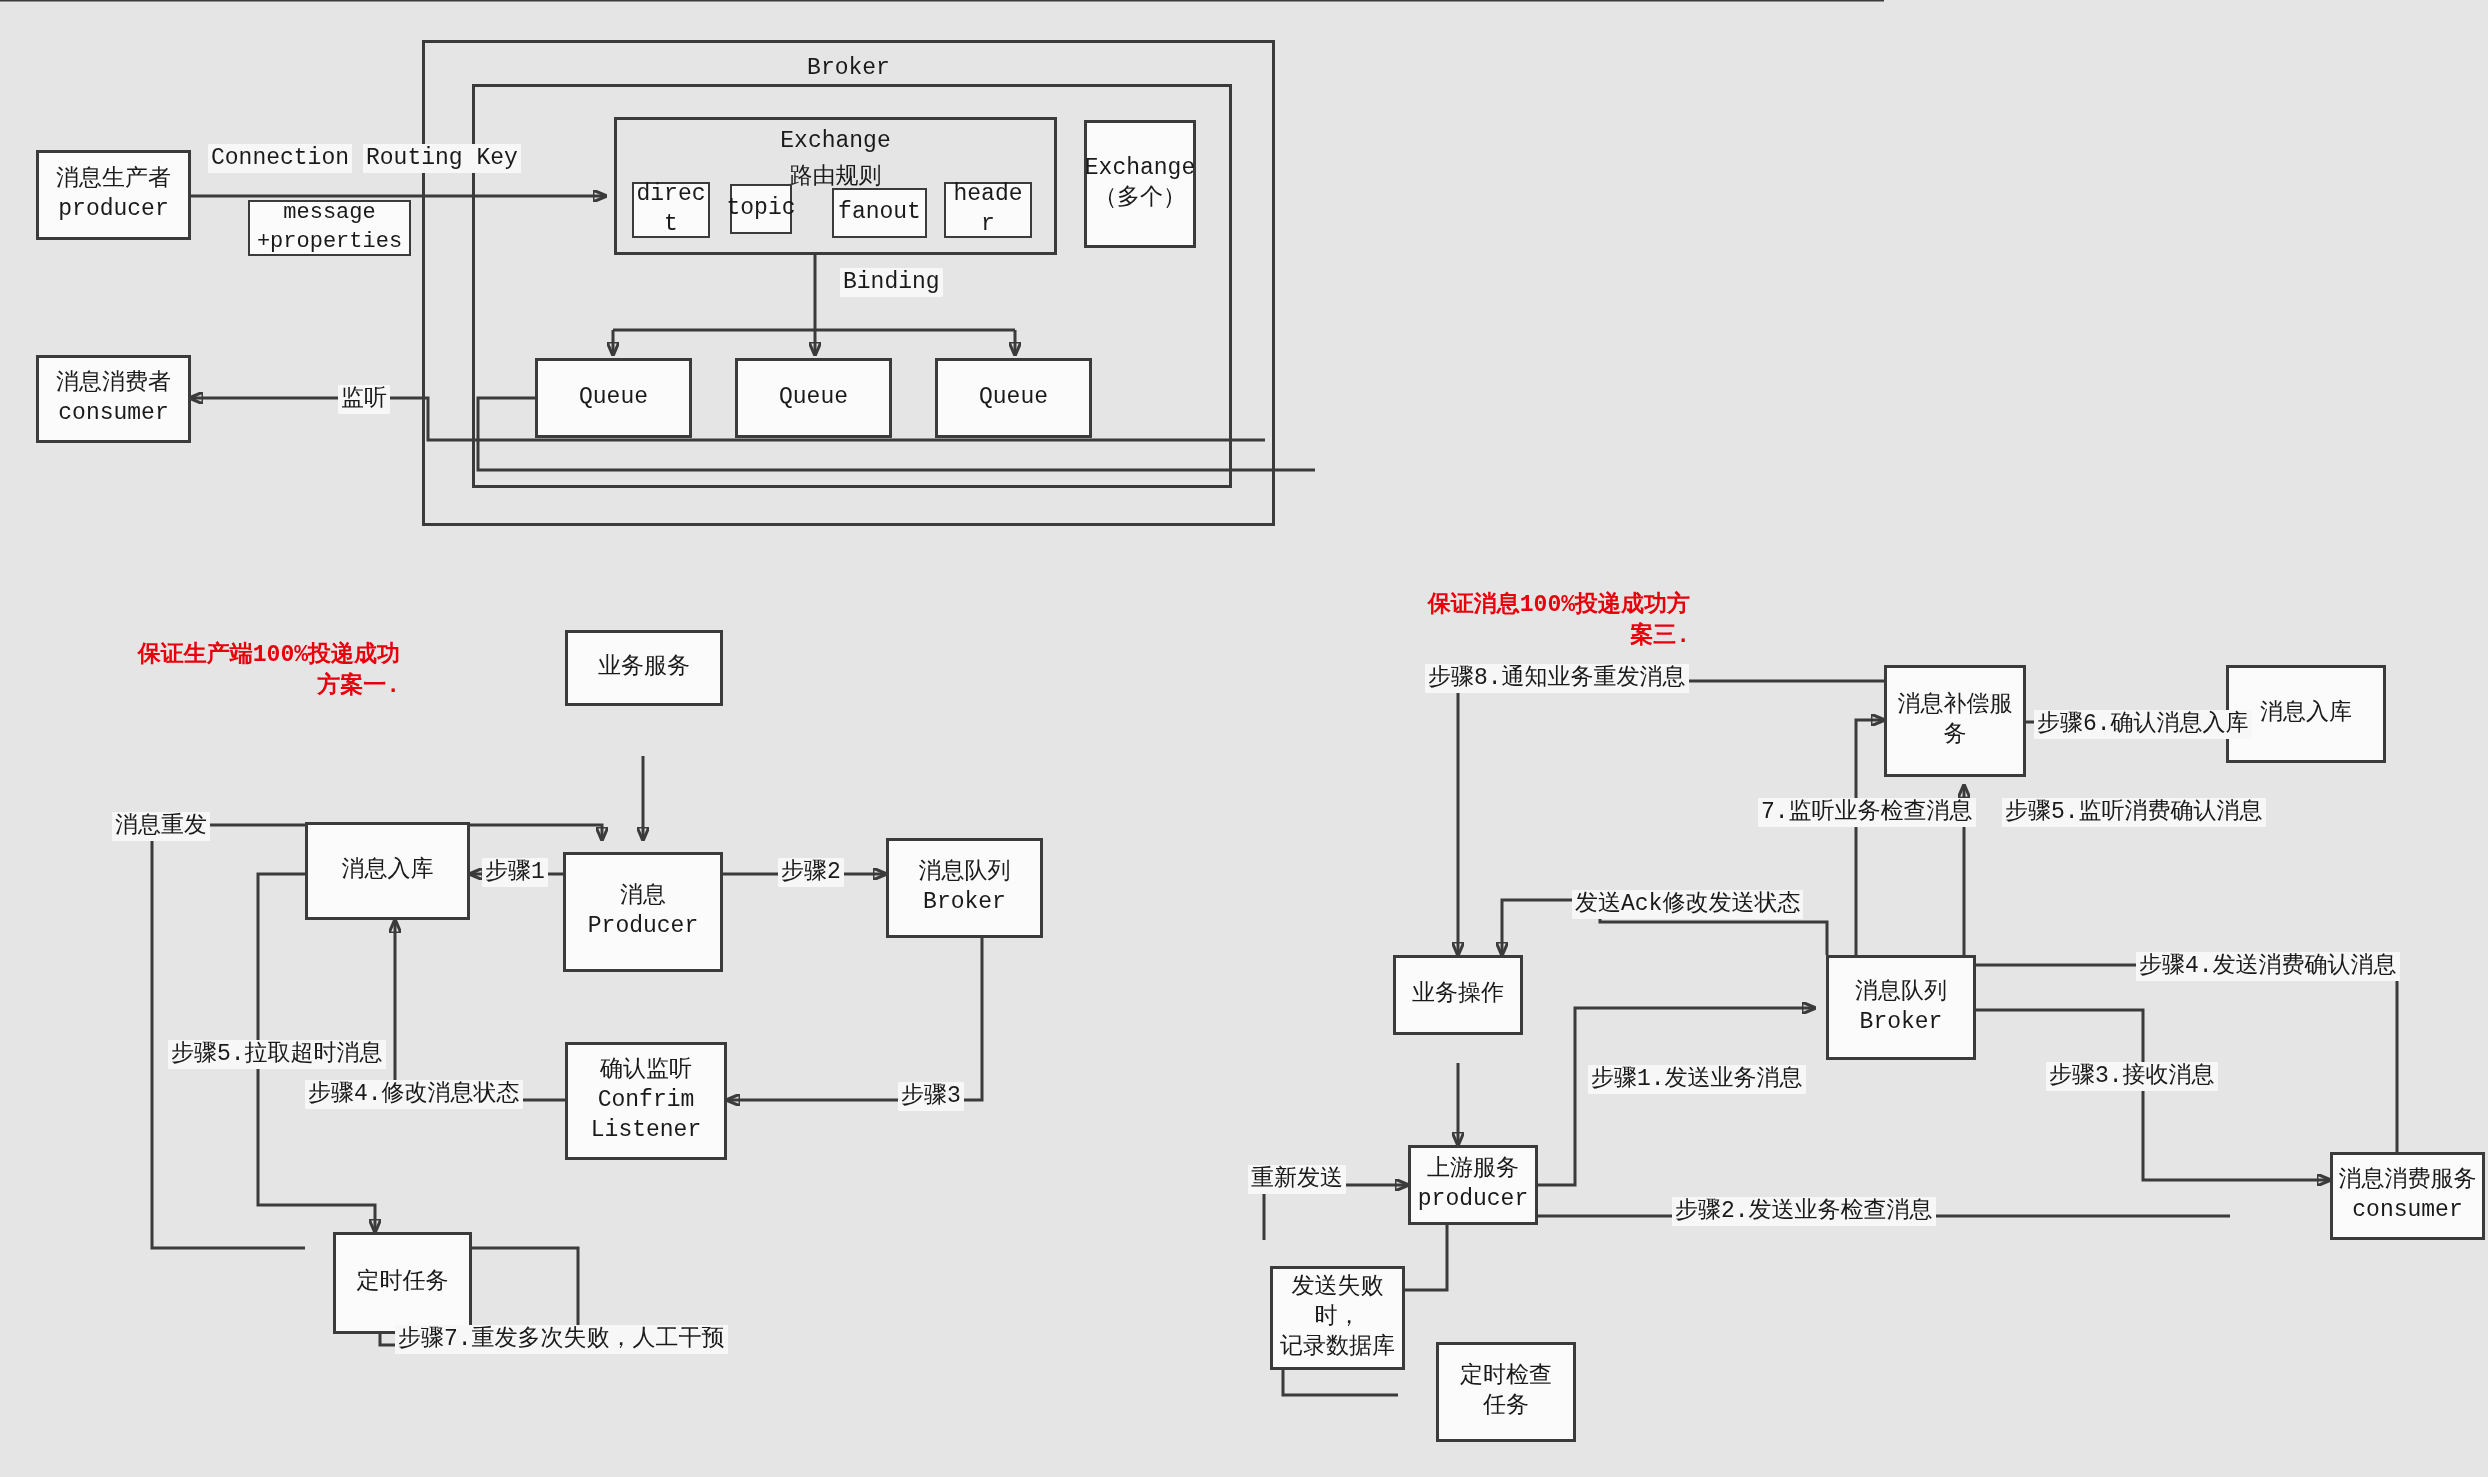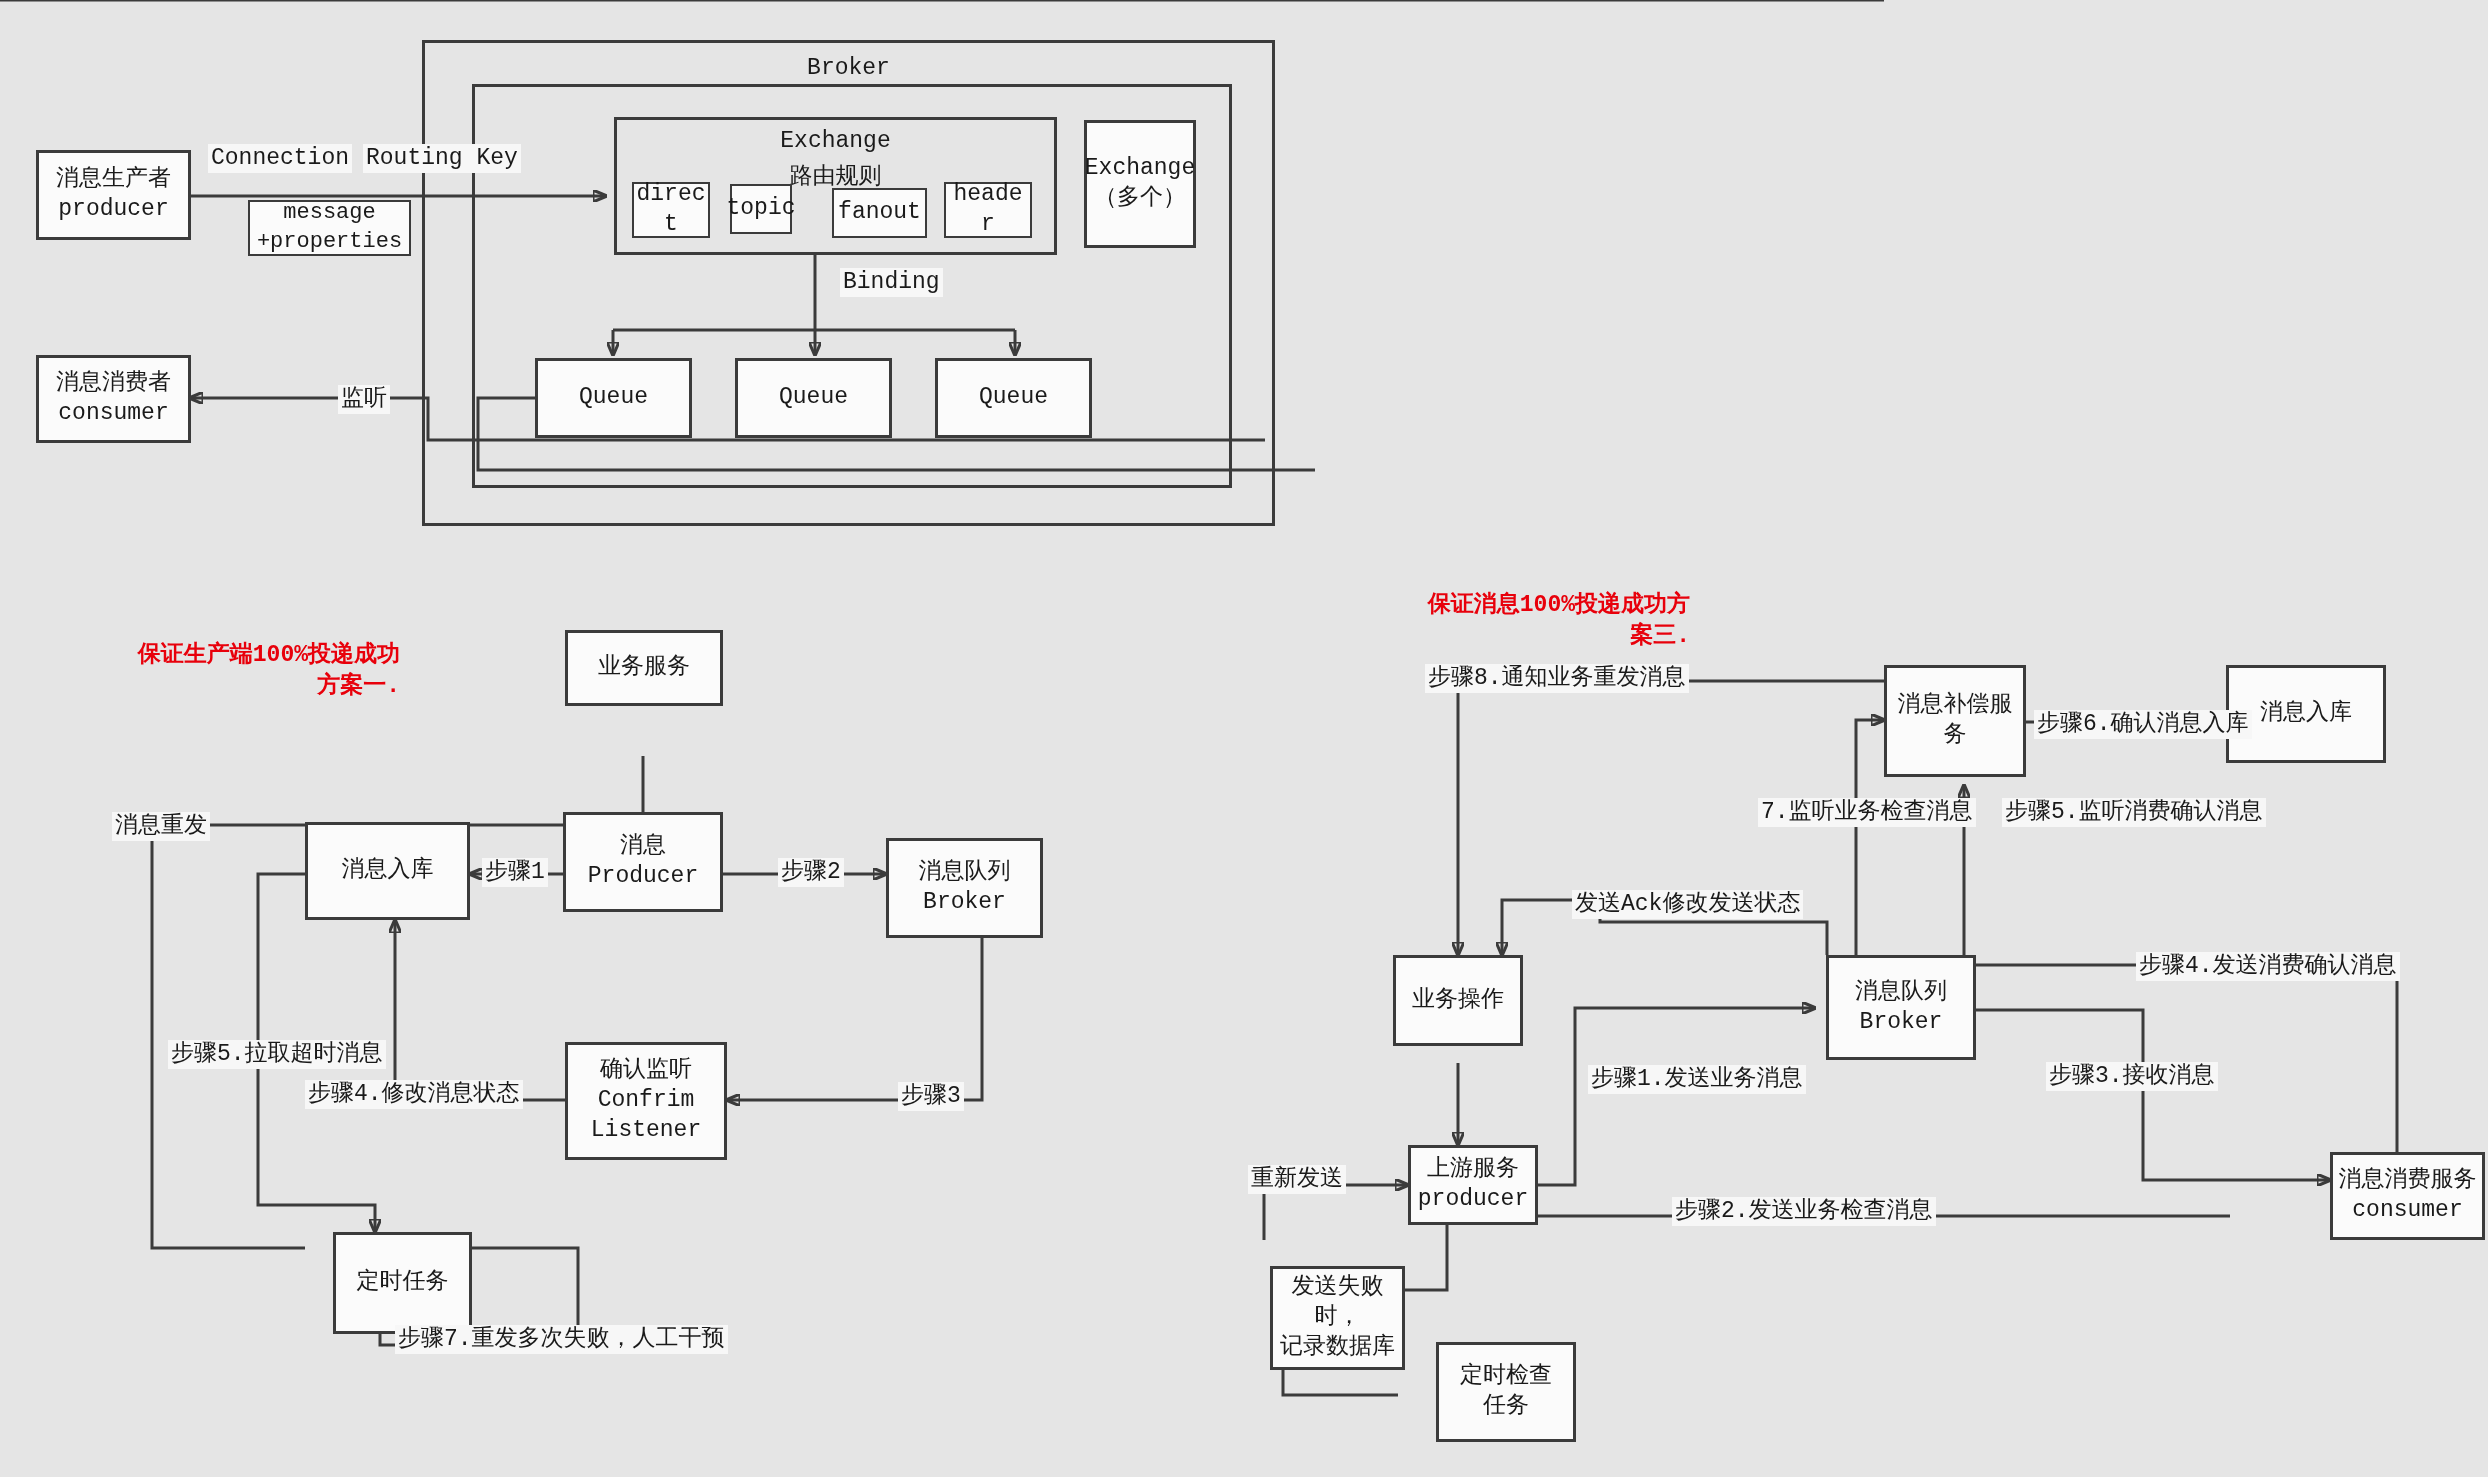--- a/index.html
+++ b/index.html
@@ -124,21 +124,21 @@
 
   <div class="box" style="left:535px;top:358px;width:157px;height:80px;">Queue</div>
   <div class="box" style="left:735px;top:358px;width:157px;height:80px;">Queue</div>
   <div class="box" style="left:935px;top:358px;width:157px;height:80px;">Queue</div>
 
   <div class="title-red" style="left:120px;top:640px;width:280px;">保证生产端100%投递成功
 方案一.</div>
 
   <div class="box" style="left:565px;top:630px;width:158px;height:76px;">业务服务</div>
   <div class="box" style="left:305px;top:822px;width:165px;height:98px;">消息入库</div>
-  <div class="box" style="left:563px;top:812px;width:160px;height:100px;">消息
+  <div class="box" style="left:563px;top:852px;width:160px;height:120px;">消息
 Producer</div>
   <div class="box" style="left:886px;top:838px;width:157px;height:100px;">消息队列
 Broker</div>
   <div class="box" style="left:565px;top:1042px;width:162px;height:118px;">确认监听
 Confrim
 Listener</div>
   <div class="box" style="left:305px;top:1232px;width:139px;height:102px;margin-left:28px;">定时任务</div>
 
   <div class="lbl" style="left:112px;top:812px;">消息重发</div>
   <div class="lbl" style="left:482px;top:858px;">步骤1</div>
@@ -146,21 +146,21 @@
   <div class="lbl" style="left:898px;top:1082px;">步骤3</div>
   <div class="lbl" style="left:305px;top:1080px;">步骤4.修改消息状态</div>
   <div class="lbl" style="left:168px;top:1040px;">步骤5.拉取超时消息</div>
   <div class="lbl" style="left:395px;top:1325px;">步骤7.重发多次失败，人工干预</div>
 
   <div class="title-red" style="left:1410px;top:590px;width:280px;">保证消息100%投递成功方
 案三.</div>
 
   <div class="box" style="left:1884px;top:665px;width:142px;height:112px;">消息补偿服务</div>
   <div class="box" style="left:2226px;top:665px;width:160px;height:98px;">消息入库</div>
-  <div class="box" style="left:1393px;top:955px;width:130px;height:91px;">业务操作</div>
+  <div class="box" style="left:1393px;top:955px;width:130px;height:80px;">业务操作</div>
   <div class="box" style="left:1826px;top:955px;width:150px;height:105px;">消息队列
 Broker</div>
   <div class="box" style="left:1408px;top:1145px;width:130px;height:80px;">上游服务
 producer</div>
   <div class="box" style="left:2330px;top:1152px;width:155px;height:88px;">消息消费服务
 consumer</div>
   <div class="box" style="left:1270px;top:1240px;width:135px;height:104px;margin-top:26px;">发送失败时，
 记录数据库</div>
   <div class="box" style="left:1436px;top:1342px;width:140px;height:100px;">定时检查
 任务</div>

